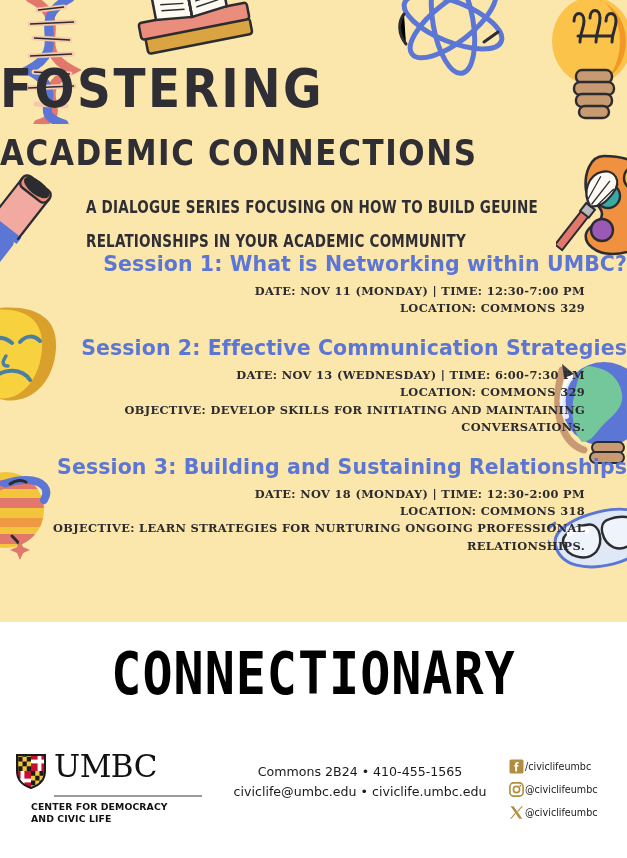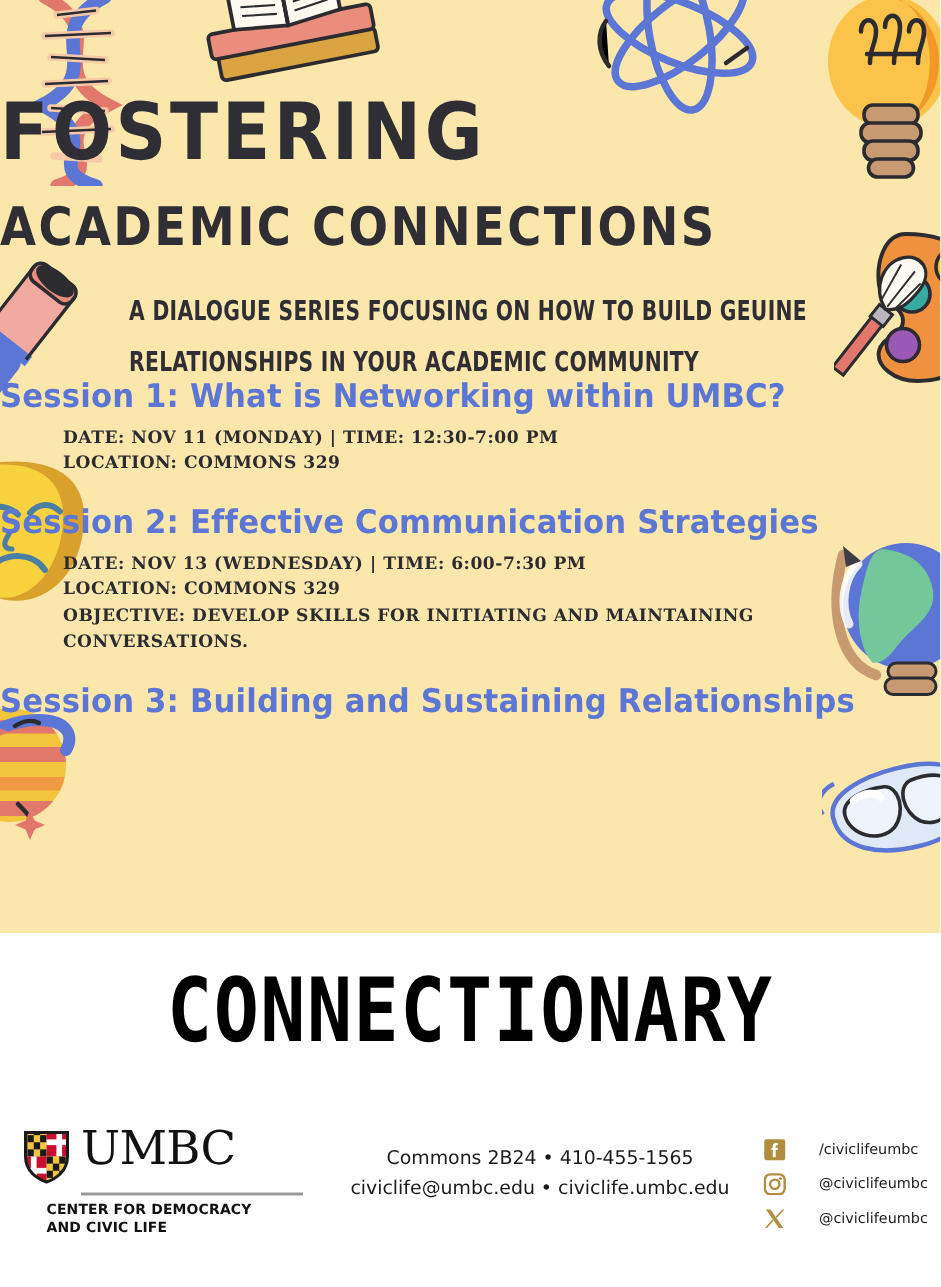--- a/index.html
+++ b/index.html
@@ -85,21 +85,21 @@
   
   #sessions {
     position: absolute;
     left: 0;
     top: 252px;
     width: 627px;
     z-index: 5;
   }
   .session {
     width: 627px;
-    text-align: left;
+    text-align: right;
     margin-bottom: 19px;
   }
   .session-title {
     font-family: "DejaVu Sans", sans-serif;
     font-weight: 700;
     font-size: 20.5px;
     color: #5b76d4;
     letter-spacing: 0.1px;
     line-height: 1.2;
     margin: 0 0 6px 0;
@@ -203,21 +203,21 @@
   
   #socials {
     position: absolute;
     left: 508px;
     top: 8px;
     width: 119px;
   }
   .social-row {
     display: flex;
     align-items: center;
-    gap: 22px;
+    gap: 1px;
     margin-bottom: 7px;
     height: 16px;
   }
   .social-glyph {
     width: 16px;
     height: 16px;
     flex: 0 0 16px;
     display: flex;
     align-items: center;
     justify-content: center;
@@ -419,20 +419,25 @@
         <div class="session-title">Session 2: Effective Communication Strategies</div>
         <div class="session-lines">
           <div>DATE: NOV 13 (WEDNESDAY) | TIME: 6:00-7:30 PM</div>
           <div>LOCATION: COMMONS 329</div>
           <div>OBJECTIVE: DEVELOP SKILLS FOR INITIATING AND MAINTAINING CONVERSATIONS.</div>
         </div>
       </div>
 
       <div class="session">
         <div class="session-title">Session 3: Building and Sustaining Relationships</div>
+        <div class="session-lines">
+          <div>DATE: NOV 18 (MONDAY) | TIME: 12:30-2:00 PM</div>
+          <div>LOCATION: COMMONS 318</div>
+          <div>OBJECTIVE: LEARN STRATEGIES FOR NURTURING ONGOING PROFESSIONAL RELATIONSHIPS.</div>
+        </div>
       </div>
 
     </div>
   </div>
 
   <div id="brand-band">
 
     <div id="connectionary">CONNECTIONARY</div>
 
     <div id="footer">

